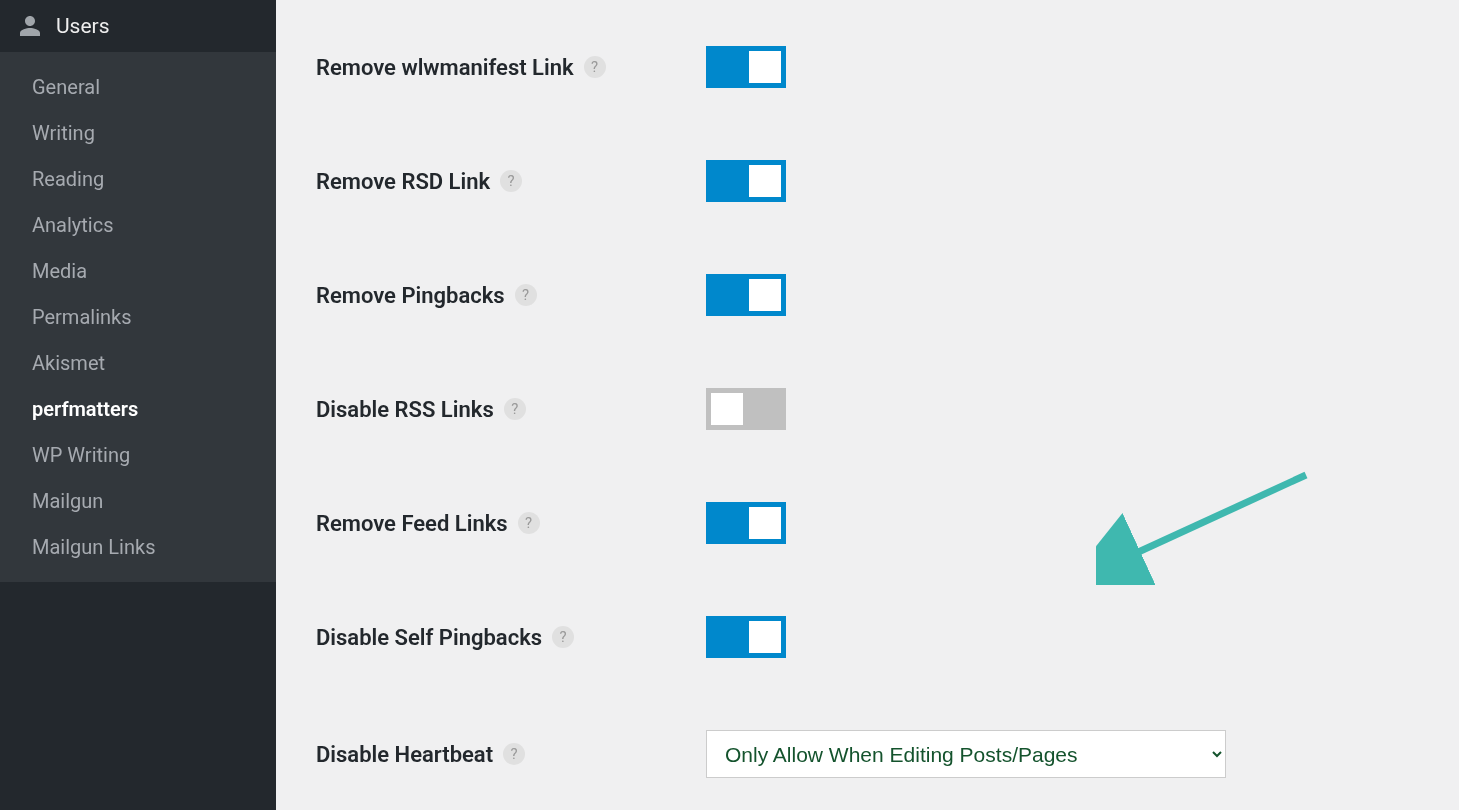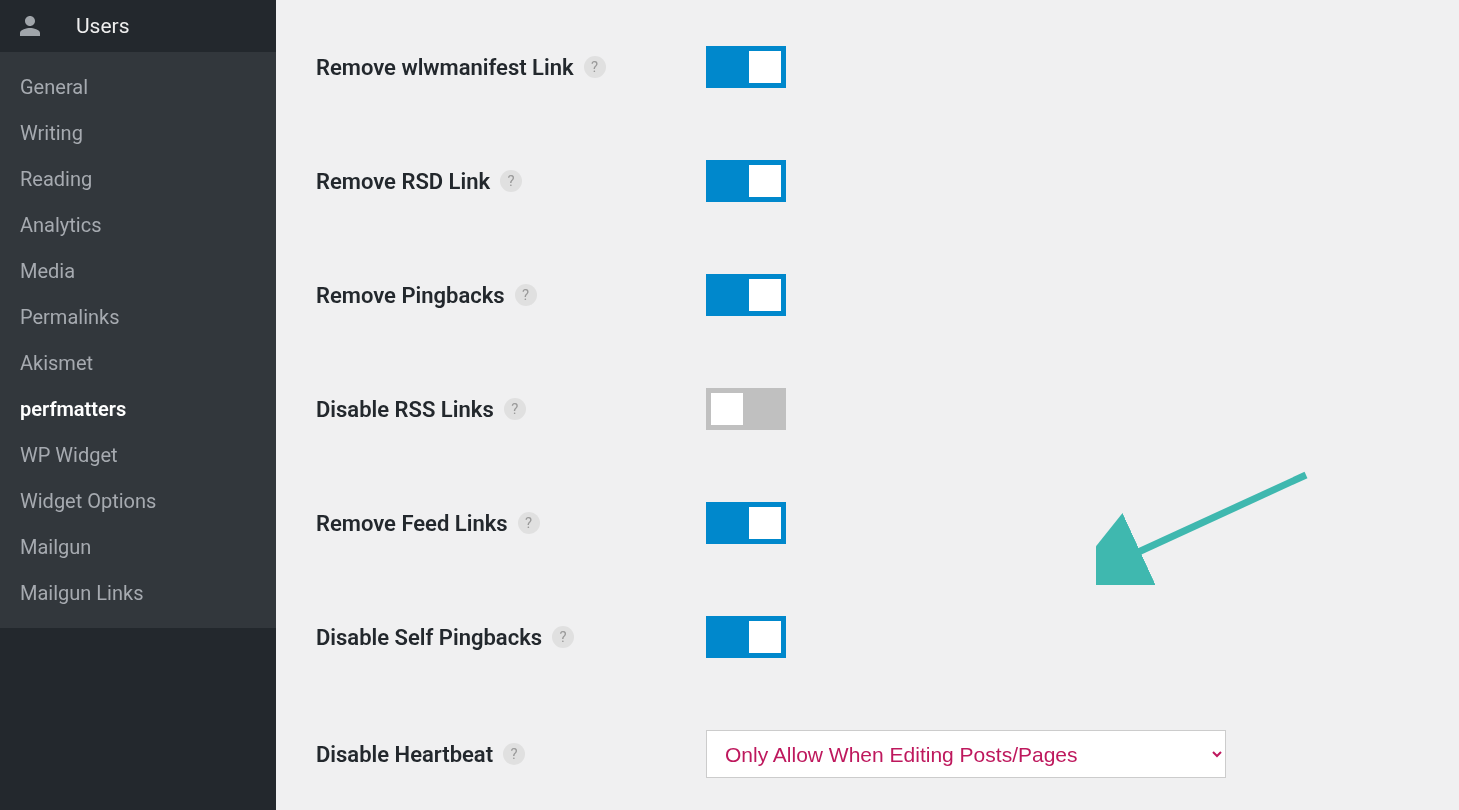--- a/index.html
+++ b/index.html
@@ -22,21 +22,21 @@
       flex-shrink: 0;
       position: relative;
     }
     .menu-item {
       display: flex;
       align-items: center;
       padding: 12px 16px;
       color: #eee;
       font-size: 21px;
       cursor: pointer;
-      gap: 32px;
+      gap: 12px;
     }
     .menu-item.current {
       background: #0073aa;
       color: #fff;
       position: relative;
     }
     .menu-item.current::after {
       content: "";
       position: absolute;
       right: -1px;
@@ -54,21 +54,21 @@
       display: inline-flex;
       align-items: center;
       justify-content: center;
       fill: #a0a5aa;
     }
     .menu-item.current .menu-icon {
       fill: #fff;
     }
     .submenu {
       background: #32373c;
-      padding: 12px 0;
+      padding: 12px 12px;
     }
     .submenu-item {
       display: block;
       padding: 11px 20px;
       color: #a6aab0;
       font-size: 20px;
       cursor: pointer;
     }
     .submenu-item.current {
       color: #fff;
@@ -133,21 +133,21 @@
     .toggle.off .toggle-knob {
       left: 5px;
     }
     .select-field {
       width: 520px;
       height: 48px;
       background: #fff;
       border: 1px solid #ccc;
       font-size: 21px;
       padding: 0 14px;
-      color: #be185d;
+      color: #14532d;
       cursor: pointer;
     }
     .arrow-annotation {
       position: absolute;
       left: 820px;
       top: 455px;
       pointer-events: none;
     }
   </style>
 </head>
@@ -164,22 +164,21 @@
   </div>
   <div class="submenu">
     <div class="submenu-item">General</div>
     <div class="submenu-item">Writing</div>
     <div class="submenu-item">Reading</div>
     <div class="submenu-item">Analytics</div>
     <div class="submenu-item">Media</div>
     <div class="submenu-item">Permalinks</div>
     <div class="submenu-item">Akismet</div>
     <div class="submenu-item current">perfmatters</div>
-    <div class="submenu-item">WP Widget</div>
-    <div class="submenu-item">Widget Options</div>
+    <div class="submenu-item">WP Writing</div>
     <div class="submenu-item">Mailgun</div>
     <div class="submenu-item">Mailgun Links</div>
   </div>
 </nav>
 
 <main class="content">
   <div class="form-row">
     <div class="form-label">
       <span>Remove wlwmanifest Link</span>
       <span class="help-icon">?</span>

